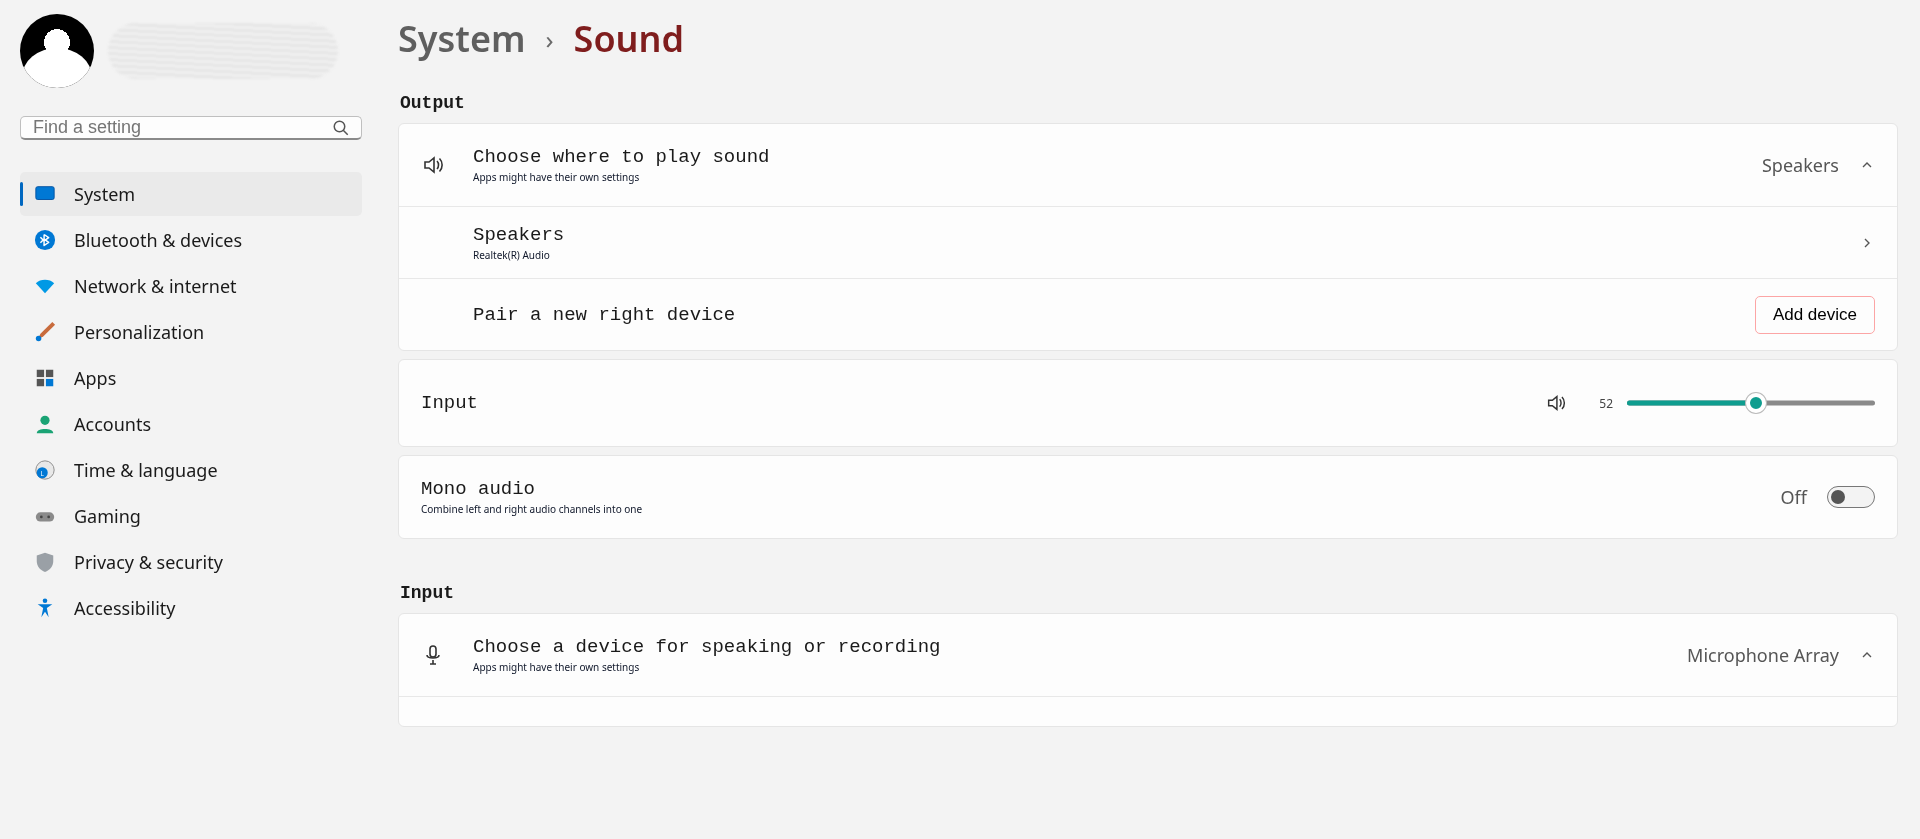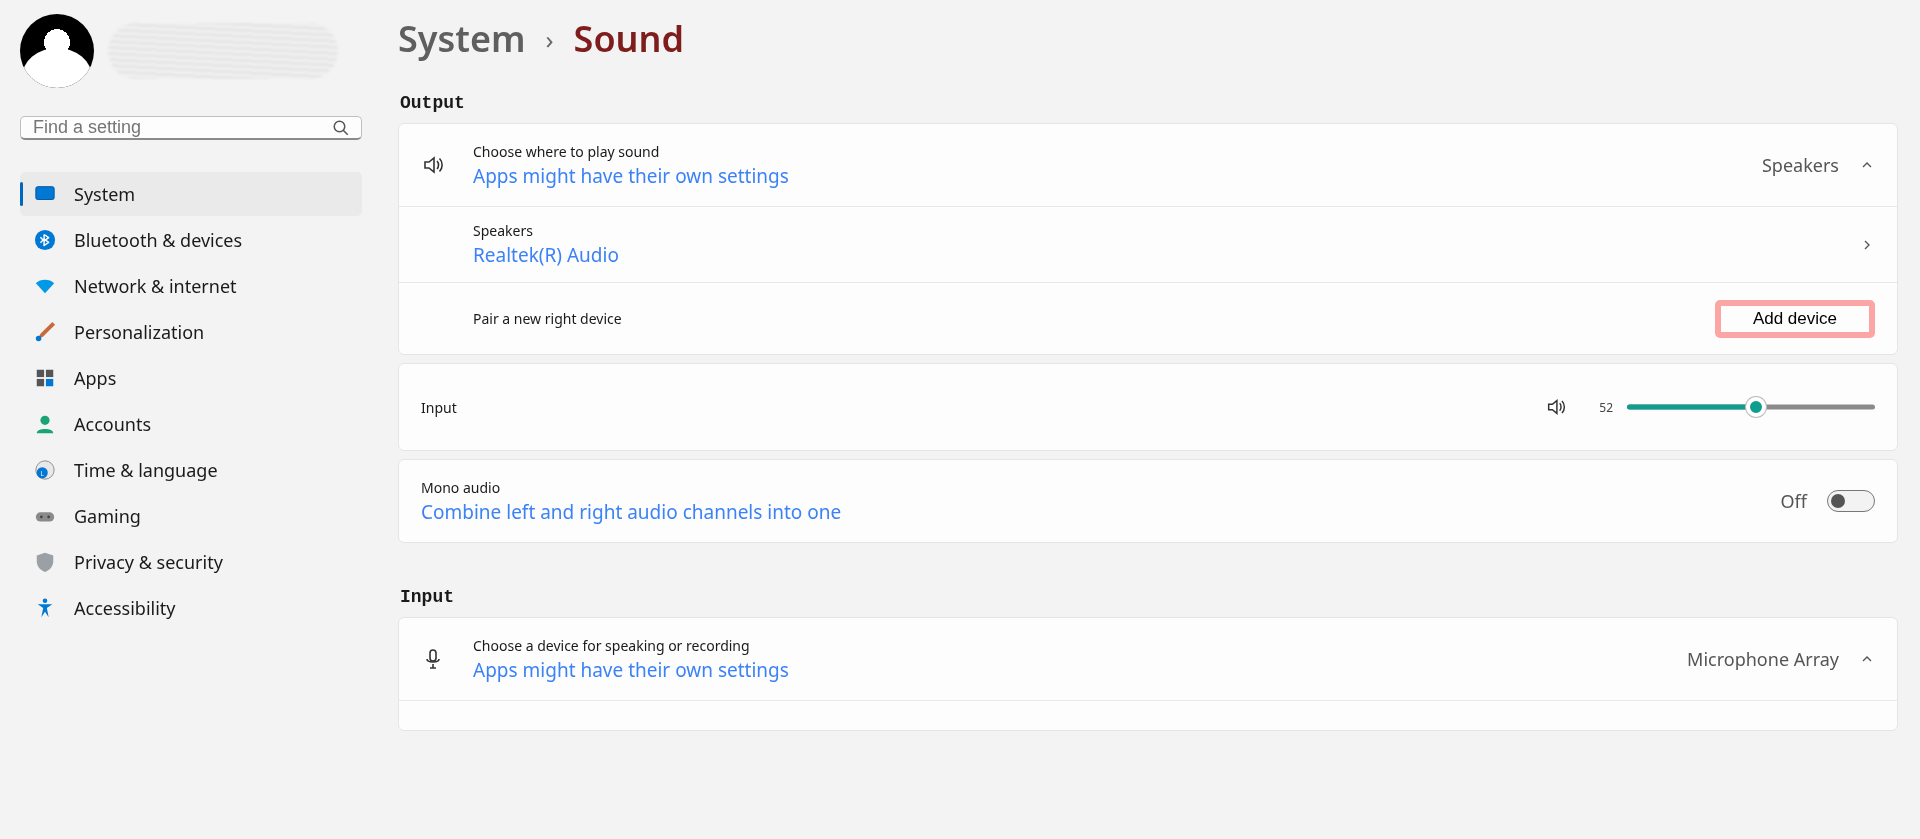--- a/index.html
+++ b/index.html
@@ -137,29 +137,29 @@
     align-items: center;
     min-height: 82px;
     padding: 14px 22px;
     border-top: 1px solid #e8e8e8;
   }
   .card-row:first-child { border-top: none; }
   .card-row.small { min-height: 72px; }
   .card-row .lead-icon { width: 24px; margin-right: 28px; color: #333; flex-shrink: 0; }
   .card-row .lead-spacer { width: 52px; flex-shrink: 0; }
   .text-col { flex: 1; min-width: 0; }
-  .title { font-size: 14px; }
-  .sub { font-size: 19px; color: #3b82f6; margin-top: 2px; }
+  .title { font-size: 19px; font-family: Liberation Mono, monospace; }
+  .sub { font-size: 10px; color: #0f172a; margin-top: 2px; }
   .trail { display: flex; align-items: center; gap: 20px; color: #555; font-size: 18px; }
   .chevron { width: 16px; height: 16px; color: #555; }
 
   .btn {
     height: 38px;
-    padding: 0 32px;
-    border: 6px solid #fca5a5;
+    padding: 0 17px;
+    border: 1px solid #fca5a5;
     border-radius: 5px;
     background: #fdfdfd;
     font-size: 17px;
     cursor: default;
   }
 
   
   .vol-row { min-height: 86px; }
   .vol-num { width: 32px; text-align: right; color: #444; font-size: 12px; }
   .slider {

